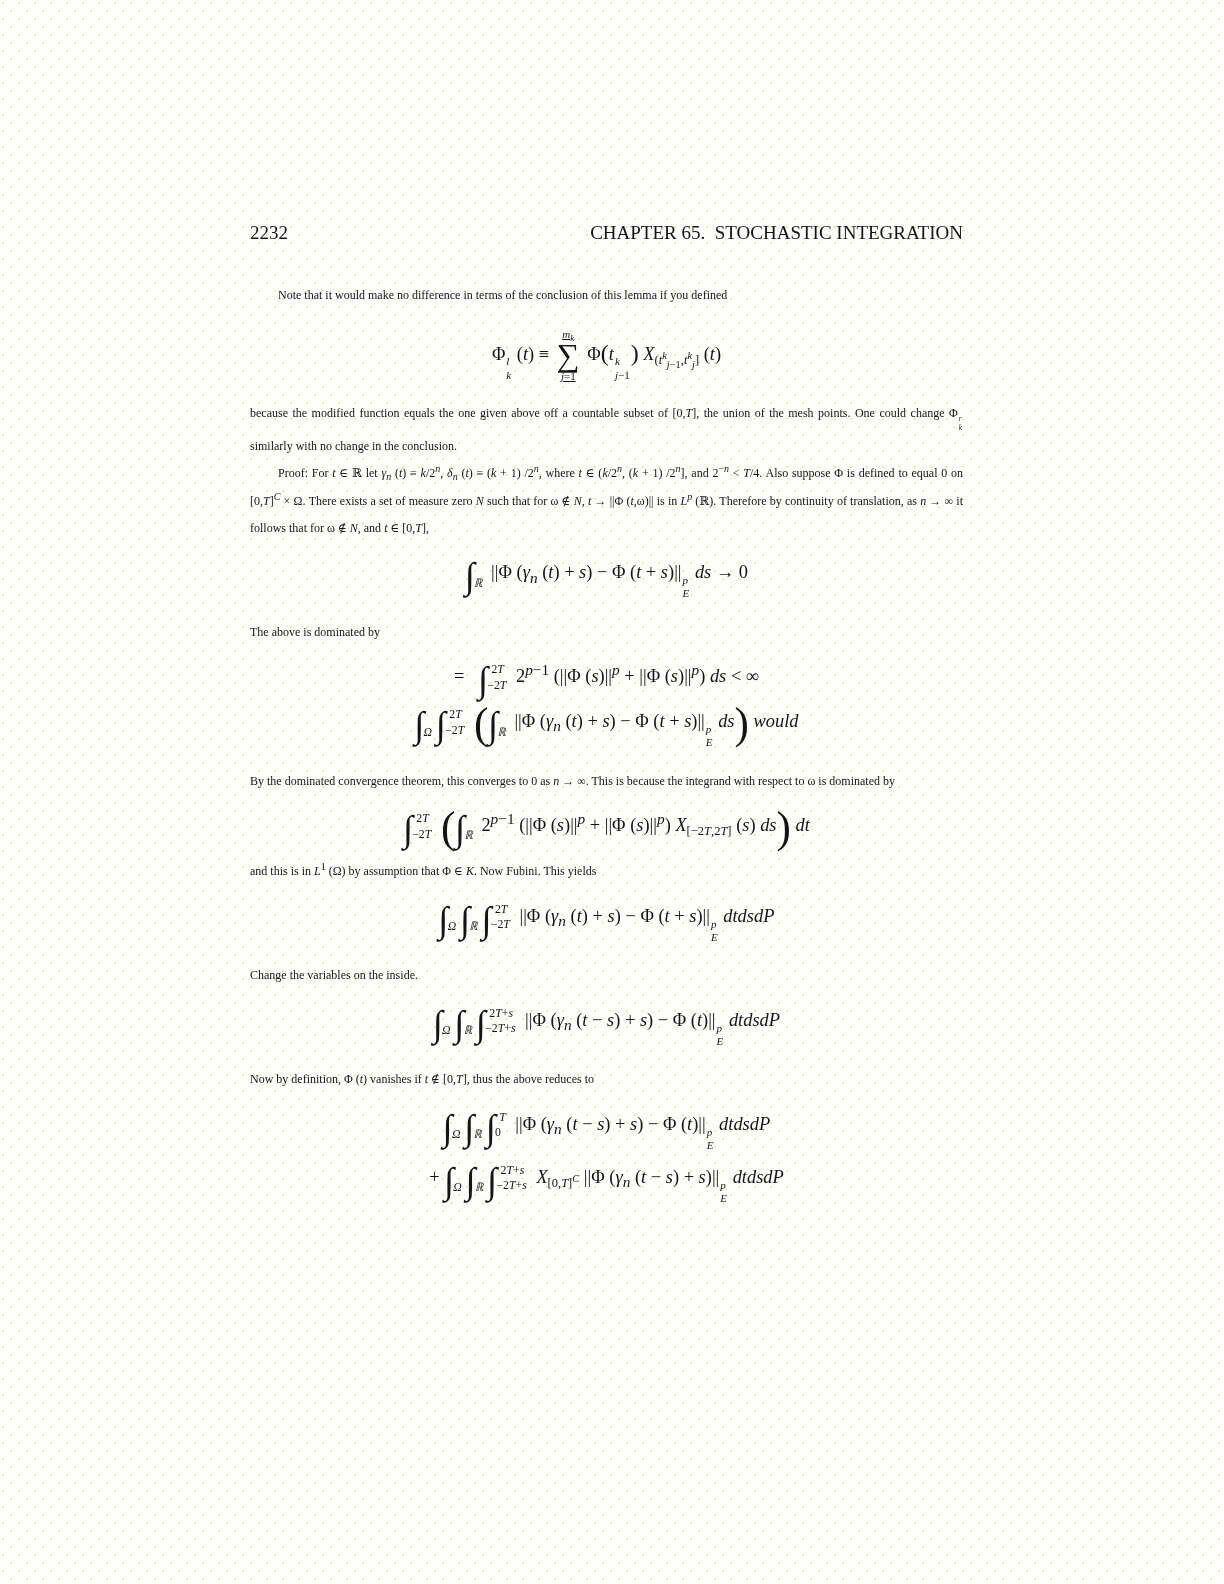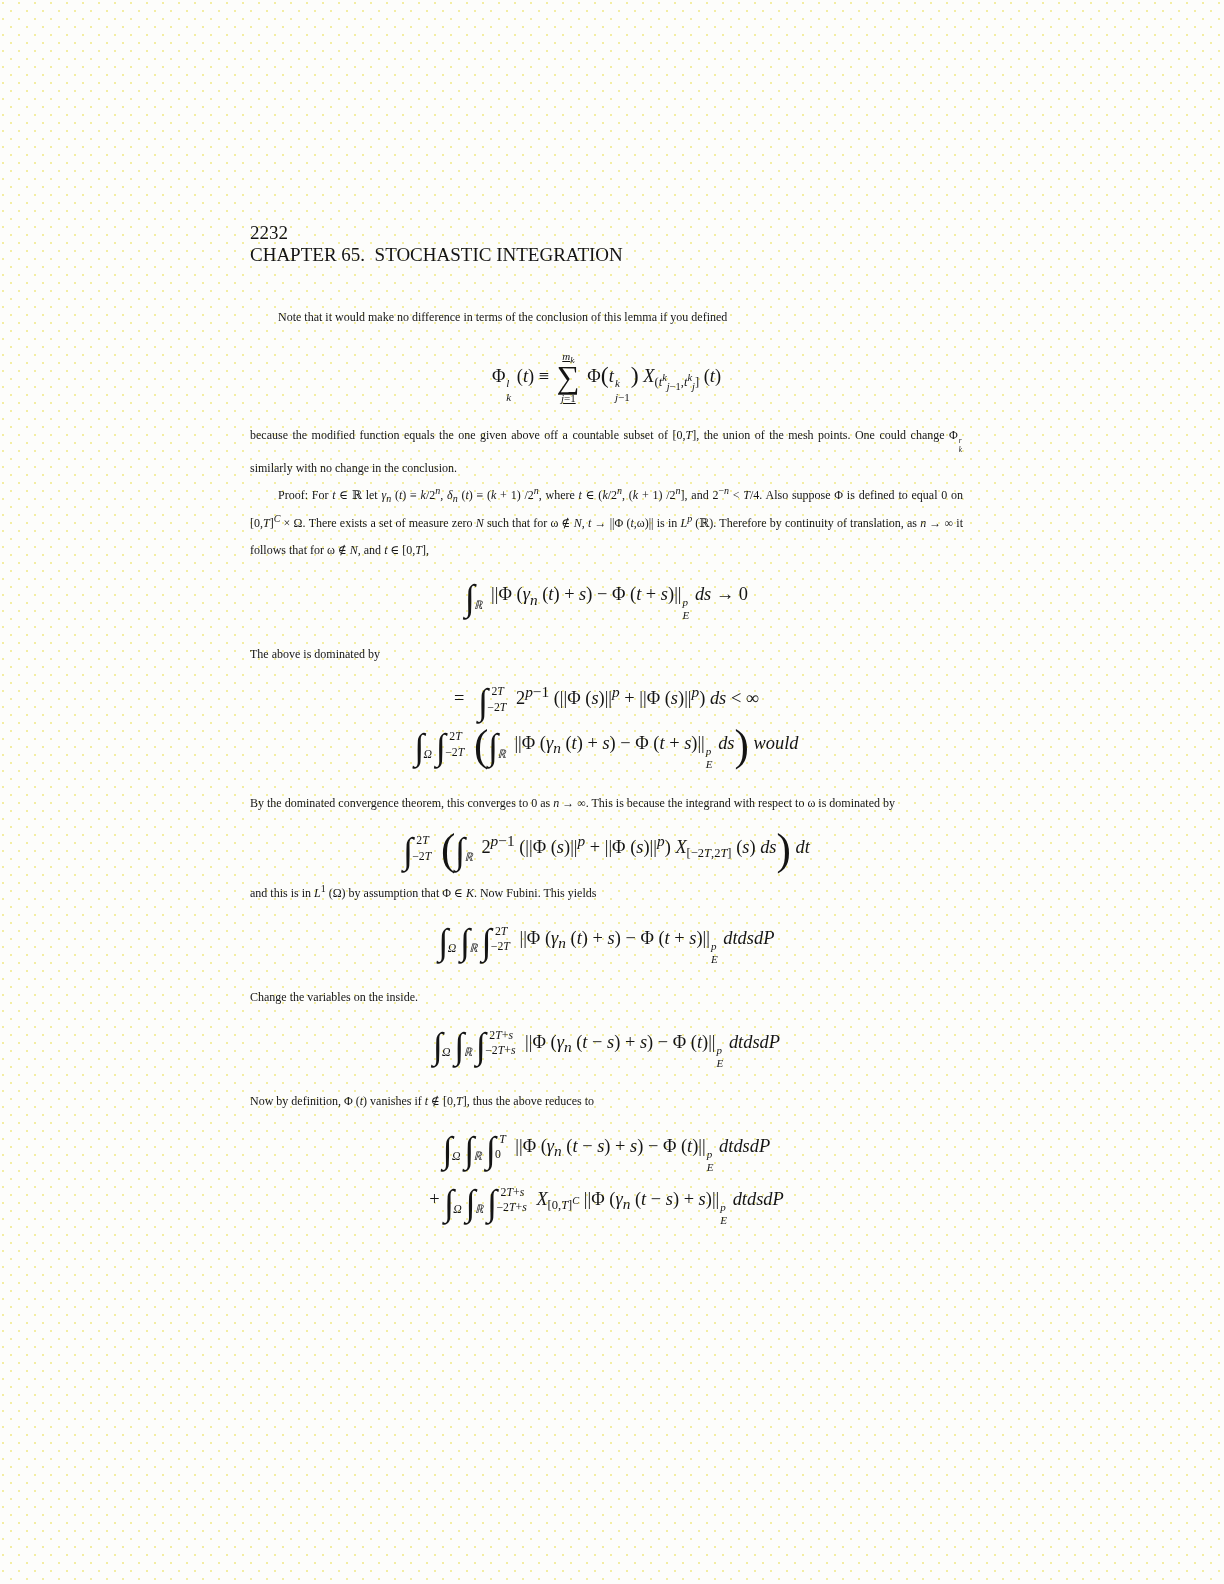--- a/index.html
+++ b/index.html
@@ -9,21 +9,21 @@
     background-color:#fdfdfb;
     background-image:
       radial-gradient(circle,#f3eda2 1.1px, rgba(255,255,255,0) 1.5px),
       radial-gradient(circle,#f3eda2 1.1px, rgba(255,255,255,0) 1.5px);
     background-size:16px 16px,16px 16px;
     background-position:3px 3px,11px 11px;
     font-family:"Liberation Serif","DejaVu Serif",serif;
     overflow:hidden;
   }
   .sheet{box-sizing:border-box;width:1224px;height:1584px;padding:222px 261px 40px 250px;}
-  .header{display:flex;justify-content:space-between;align-items:baseline;font-size:19px;margin-bottom:38px;flex-direction:column;}
+  .header{display:flex;justify-content:space-between;align-items:baseline;font-size:19px;margin-bottom:38px;}
   .para{font-size:12px;line-height:27.6px;text-align:justify;margin:0;}
   .para.indent{text-indent:28px;}
   .equation{font-size:18.4px;text-align:center;margin:18px 0;line-height:1.3;}
   .eqline{display:block;margin:13px 0;}
   i{font-style:italic;}
   sup,sub{line-height:0;}
   .int{font-size:2em;line-height:0;vertical-align:-0.28em;letter-spacing:-1px;font-style:normal;}
   .il{font-size:0.64em;vertical-align:-0.72em;margin-right:4px;font-style:italic;}
   .lims{display:inline-flex;flex-direction:column;justify-content:space-between;height:2.3em;vertical-align:middle;font-size:0.64em;line-height:1;margin-right:5px;text-align:left;font-style:normal;font-family:Liberation Serif, serif;}
   .lims span:first-child{margin-left:0.35em;}

